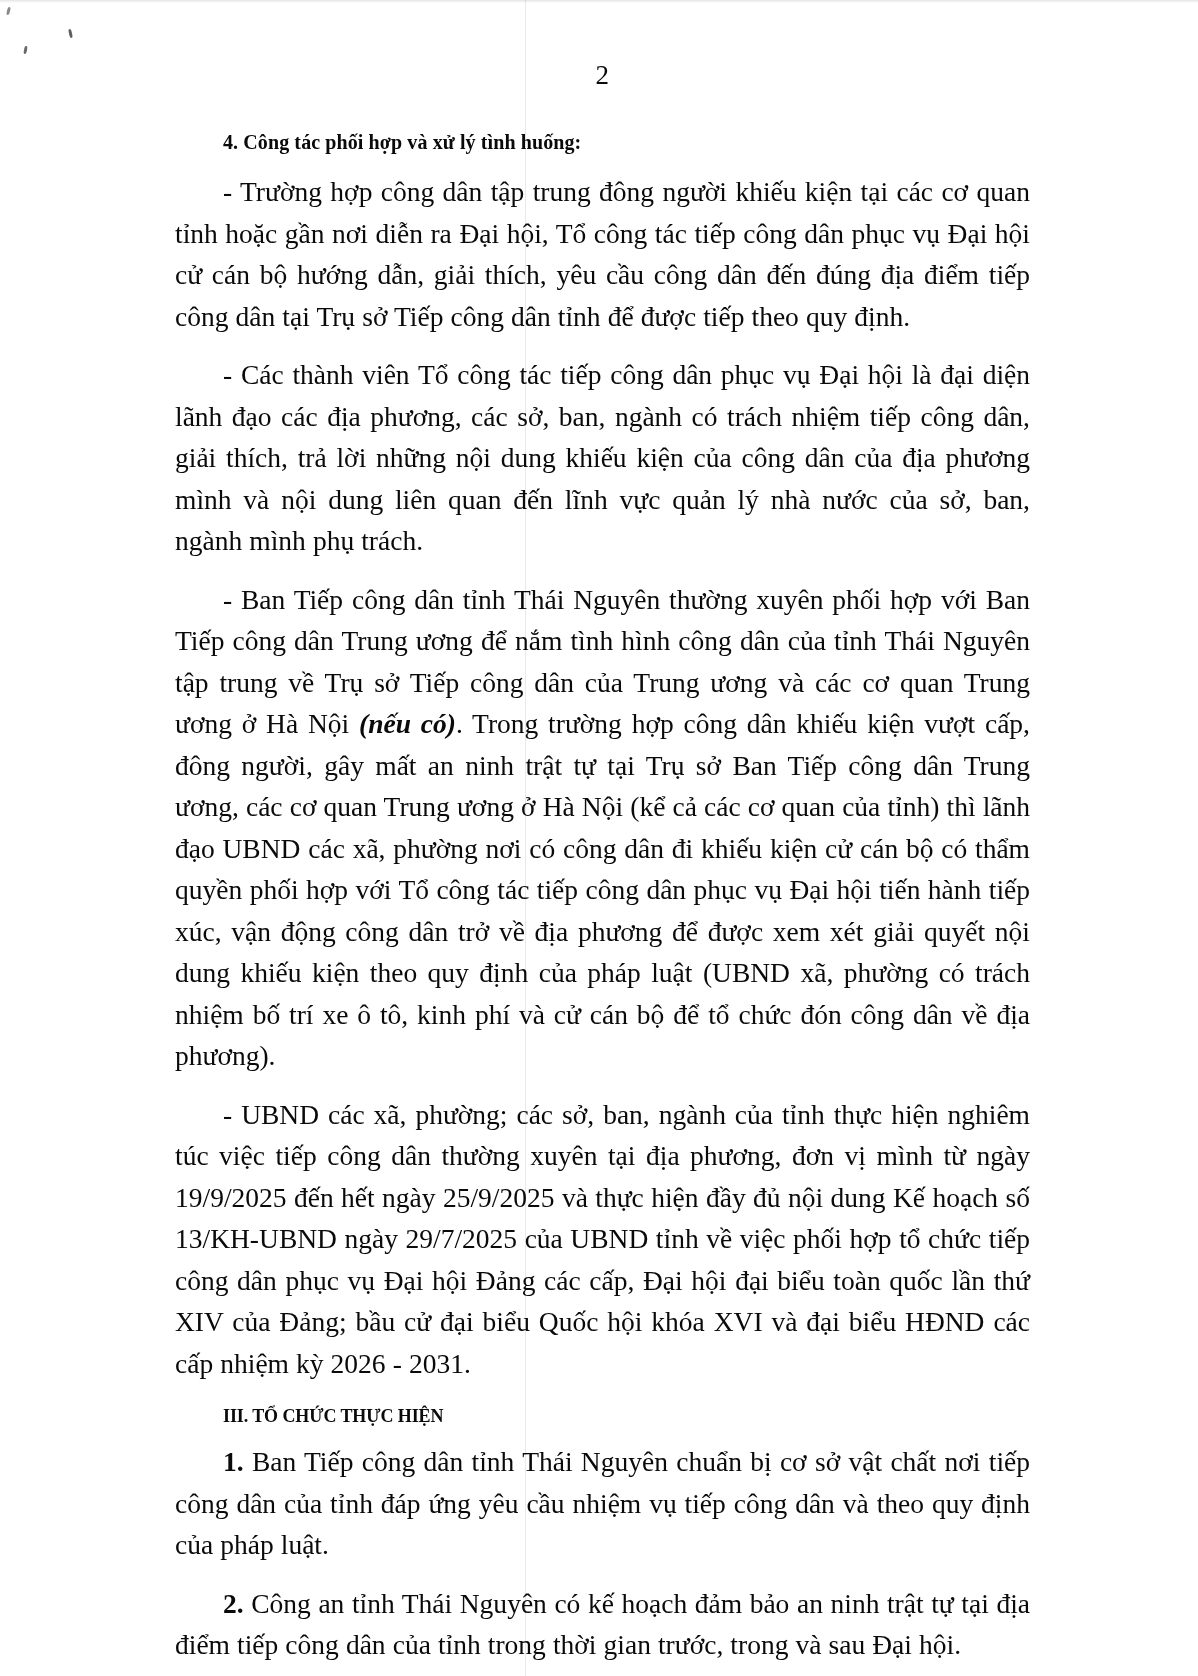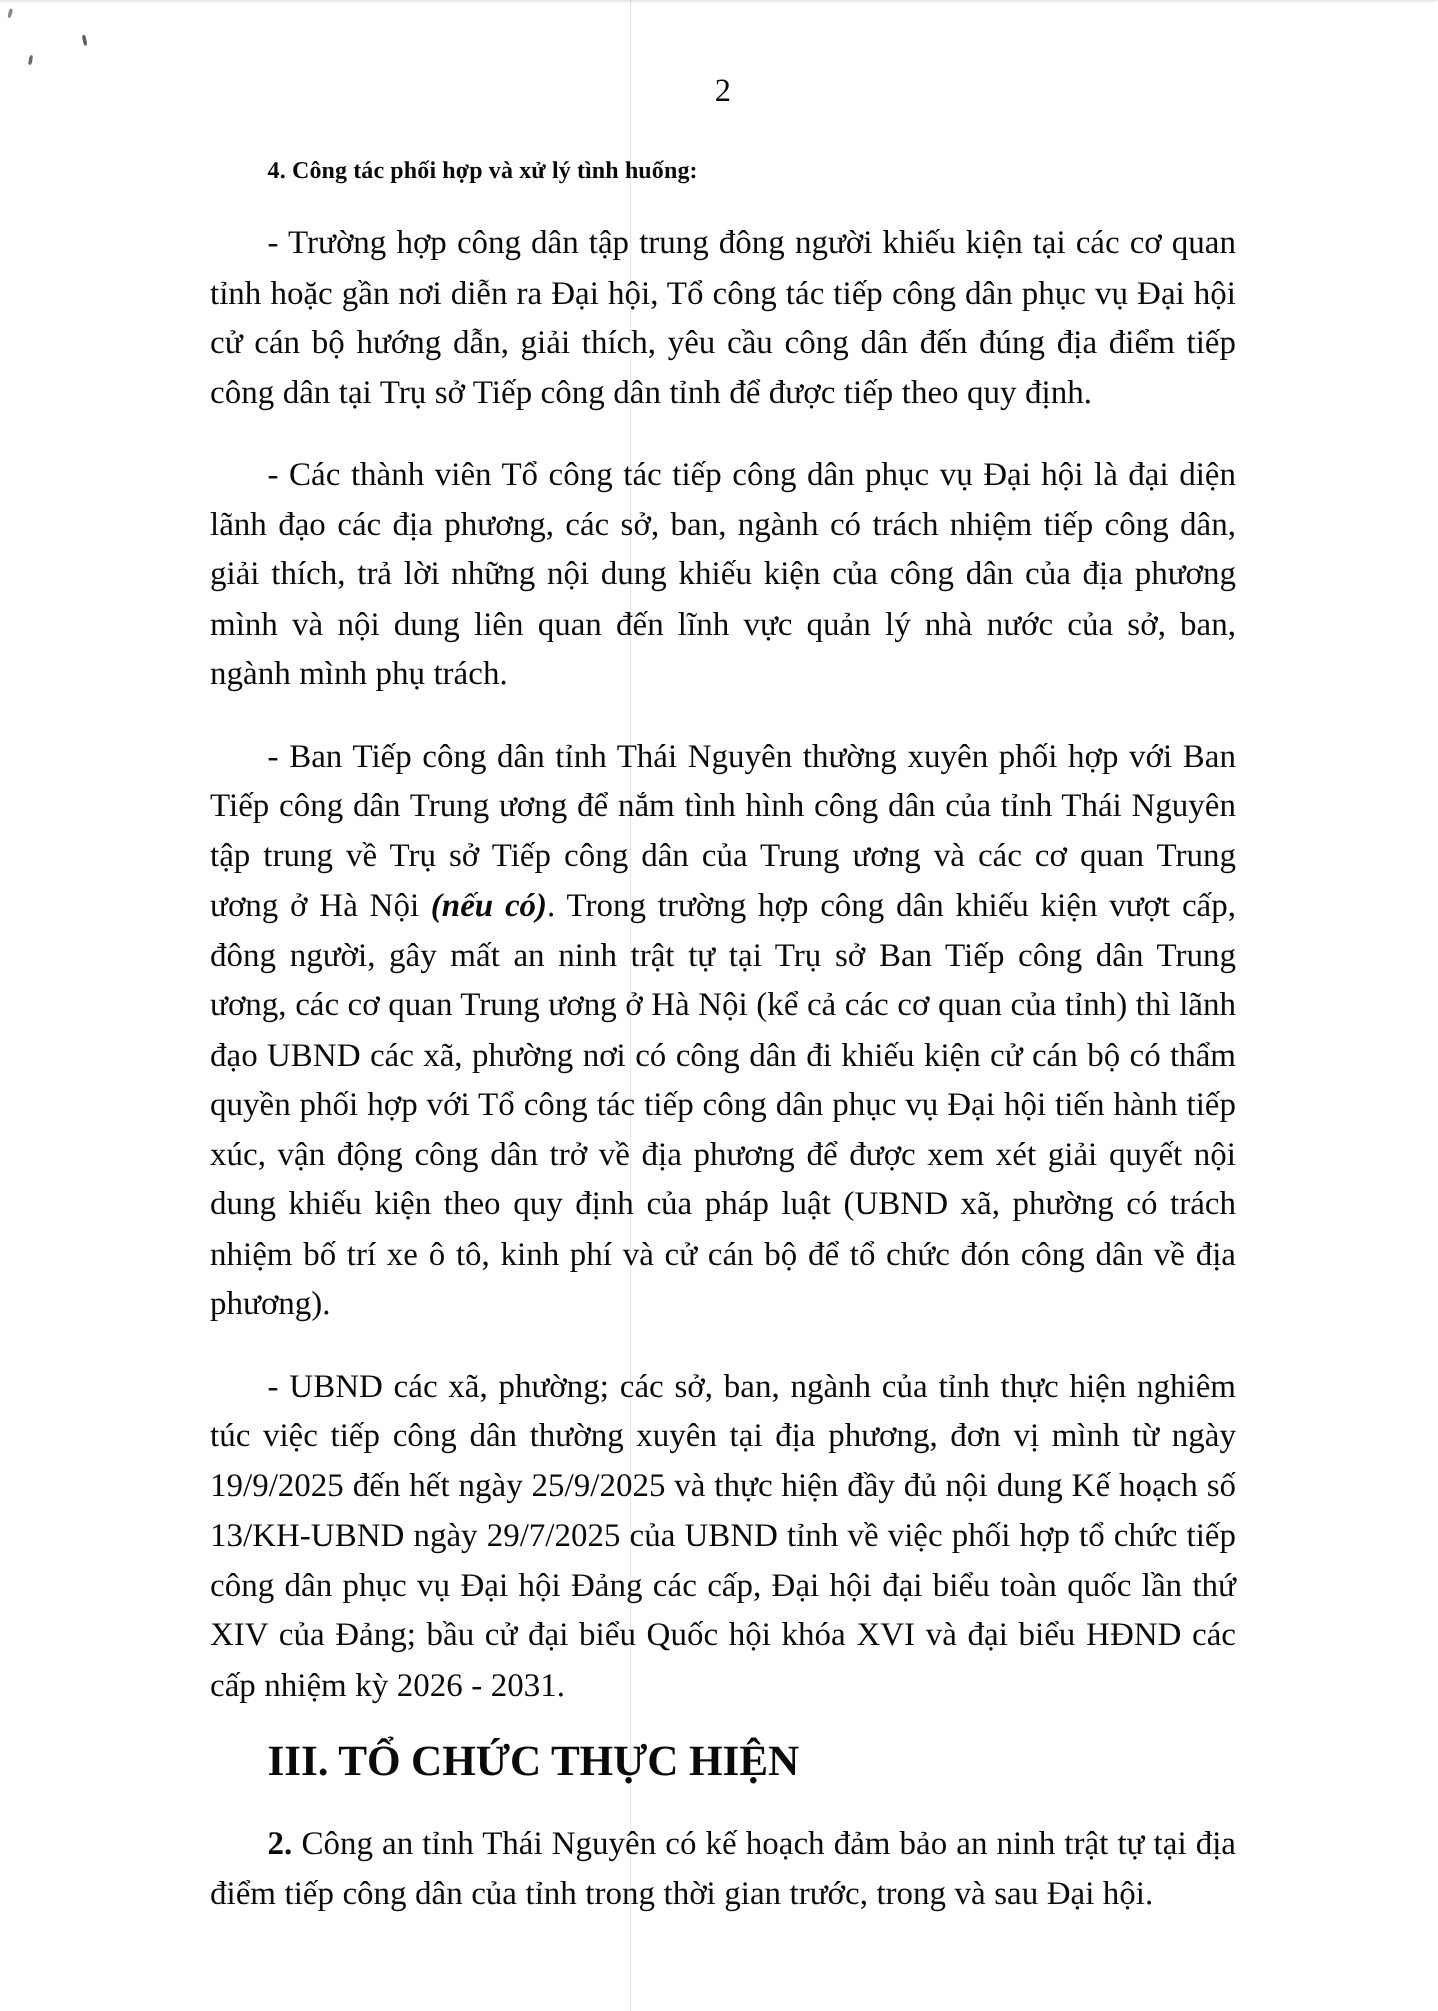--- a/index.html
+++ b/index.html
@@ -65,33 +65,33 @@
     font-weight: bold;
     font-size: 20px;
     margin-top: 42px;
     margin-left: 48px;
     letter-spacing: .1px;
     white-space: nowrap;
   }
 
   .heading-roman {
     font-weight: bold;
-    font-size: 36px;
+    font-size: 18px;
     margin-top: 22px;
     margin-left: 48px;
     letter-spacing: -0.1px;
     white-space: nowrap;
   }
 
   p.para {
     font-size: 27.5px;
     line-height: 41.5px;
     text-align: justify;
     text-justify: inter-word;
-    margin: 27px 0 0 0;
+    margin: 17px 0 0 0;
     text-indent: 48px;
     word-spacing: 0.2px;
   }
   p.para.tight { margin-top: 14px; }
   p.para .it { font-style: italic; font-weight: bold; }
   p.para .bd { font-weight: bold; }
 </style>
 </head>
 <body>
 
@@ -112,17 +112,18 @@
     <p class="para">- Trường hợp công dân tập trung đông người khiếu kiện tại các cơ quan tỉnh hoặc gần nơi diễn ra Đại hội, Tổ công tác tiếp công dân phục vụ Đại hội cử cán bộ hướng dẫn, giải thích, yêu cầu công dân đến đúng địa điểm tiếp công dân tại Trụ sở Tiếp công dân tỉnh để được tiếp theo quy định.</p>
 
     <p class="para">- Các thành viên Tổ công tác tiếp công dân phục vụ Đại hội là đại diện lãnh đạo các địa phương, các sở, ban, ngành có trách nhiệm tiếp công dân, giải thích, trả lời những nội dung khiếu kiện của công dân của địa phương mình và nội dung liên quan đến lĩnh vực quản lý nhà nước của sở, ban, ngành mình phụ trách.</p>
 
     <p class="para"><span>- Ban Tiếp công dân tỉnh Thái Nguyên thường xuyên phối hợp với Ban Tiếp công dân Trung ương để nắm tình hình công dân của tỉnh Thái Nguyên tập trung về Trụ sở Tiếp công dân của Trung ương và các cơ quan Trung ương ở Hà Nội </span><span class="it">(nếu có)</span><span>. Trong trường hợp công dân khiếu kiện vượt cấp, đông người, gây mất an ninh trật tự tại Trụ sở Ban Tiếp công dân Trung ương, các cơ quan Trung ương ở Hà Nội (kể cả các cơ quan của tỉnh) thì lãnh đạo UBND các xã, phường nơi có công dân đi khiếu kiện cử cán bộ có thẩm quyền phối hợp với Tổ công tác tiếp công dân phục vụ Đại hội tiến hành tiếp xúc, vận động công dân trở về địa phương để được xem xét giải quyết nội dung khiếu kiện theo quy định của pháp luật (UBND xã, phường có trách nhiệm bố trí xe ô tô, kinh phí và cử cán bộ để tổ chức đón công dân về địa phương).</span></p>
 
     <p class="para">- UBND các xã, phường; các sở, ban, ngành của tỉnh thực hiện nghiêm túc việc tiếp công dân thường xuyên tại địa phương, đơn vị mình từ ngày 19/9/2025 đến hết ngày 25/9/2025 và thực hiện đầy đủ nội dung Kế hoạch số 13/KH-UBND ngày 29/7/2025 của UBND tỉnh về việc phối hợp tổ chức tiếp công dân phục vụ Đại hội Đảng các cấp, Đại hội đại biểu toàn quốc lần thứ XIV của Đảng; bầu cử đại biểu Quốc hội khóa XVI và đại biểu HĐND các cấp nhiệm kỳ 2026 - 2031.</p>
 
     <div class="heading-roman">III. TỔ CHỨC THỰC HIỆN</div>
 
+    <p class="para tight"><span class="bd">1.</span><span> Ban Tiếp công dân tỉnh Thái Nguyên chuẩn bị cơ sở vật chất nơi tiếp công dân của tỉnh đáp ứng yêu cầu nhiệm vụ tiếp công dân và theo quy định của pháp luật.</span></p>
 
     <p class="para"><span class="bd">2.</span><span> Công an tỉnh Thái Nguyên có kế hoạch đảm bảo an ninh trật tự tại địa điểm tiếp công dân của tỉnh trong thời gian trước, trong và sau Đại hội.</span></p>
 
   </div>
 </div>
 
 </body></html>

